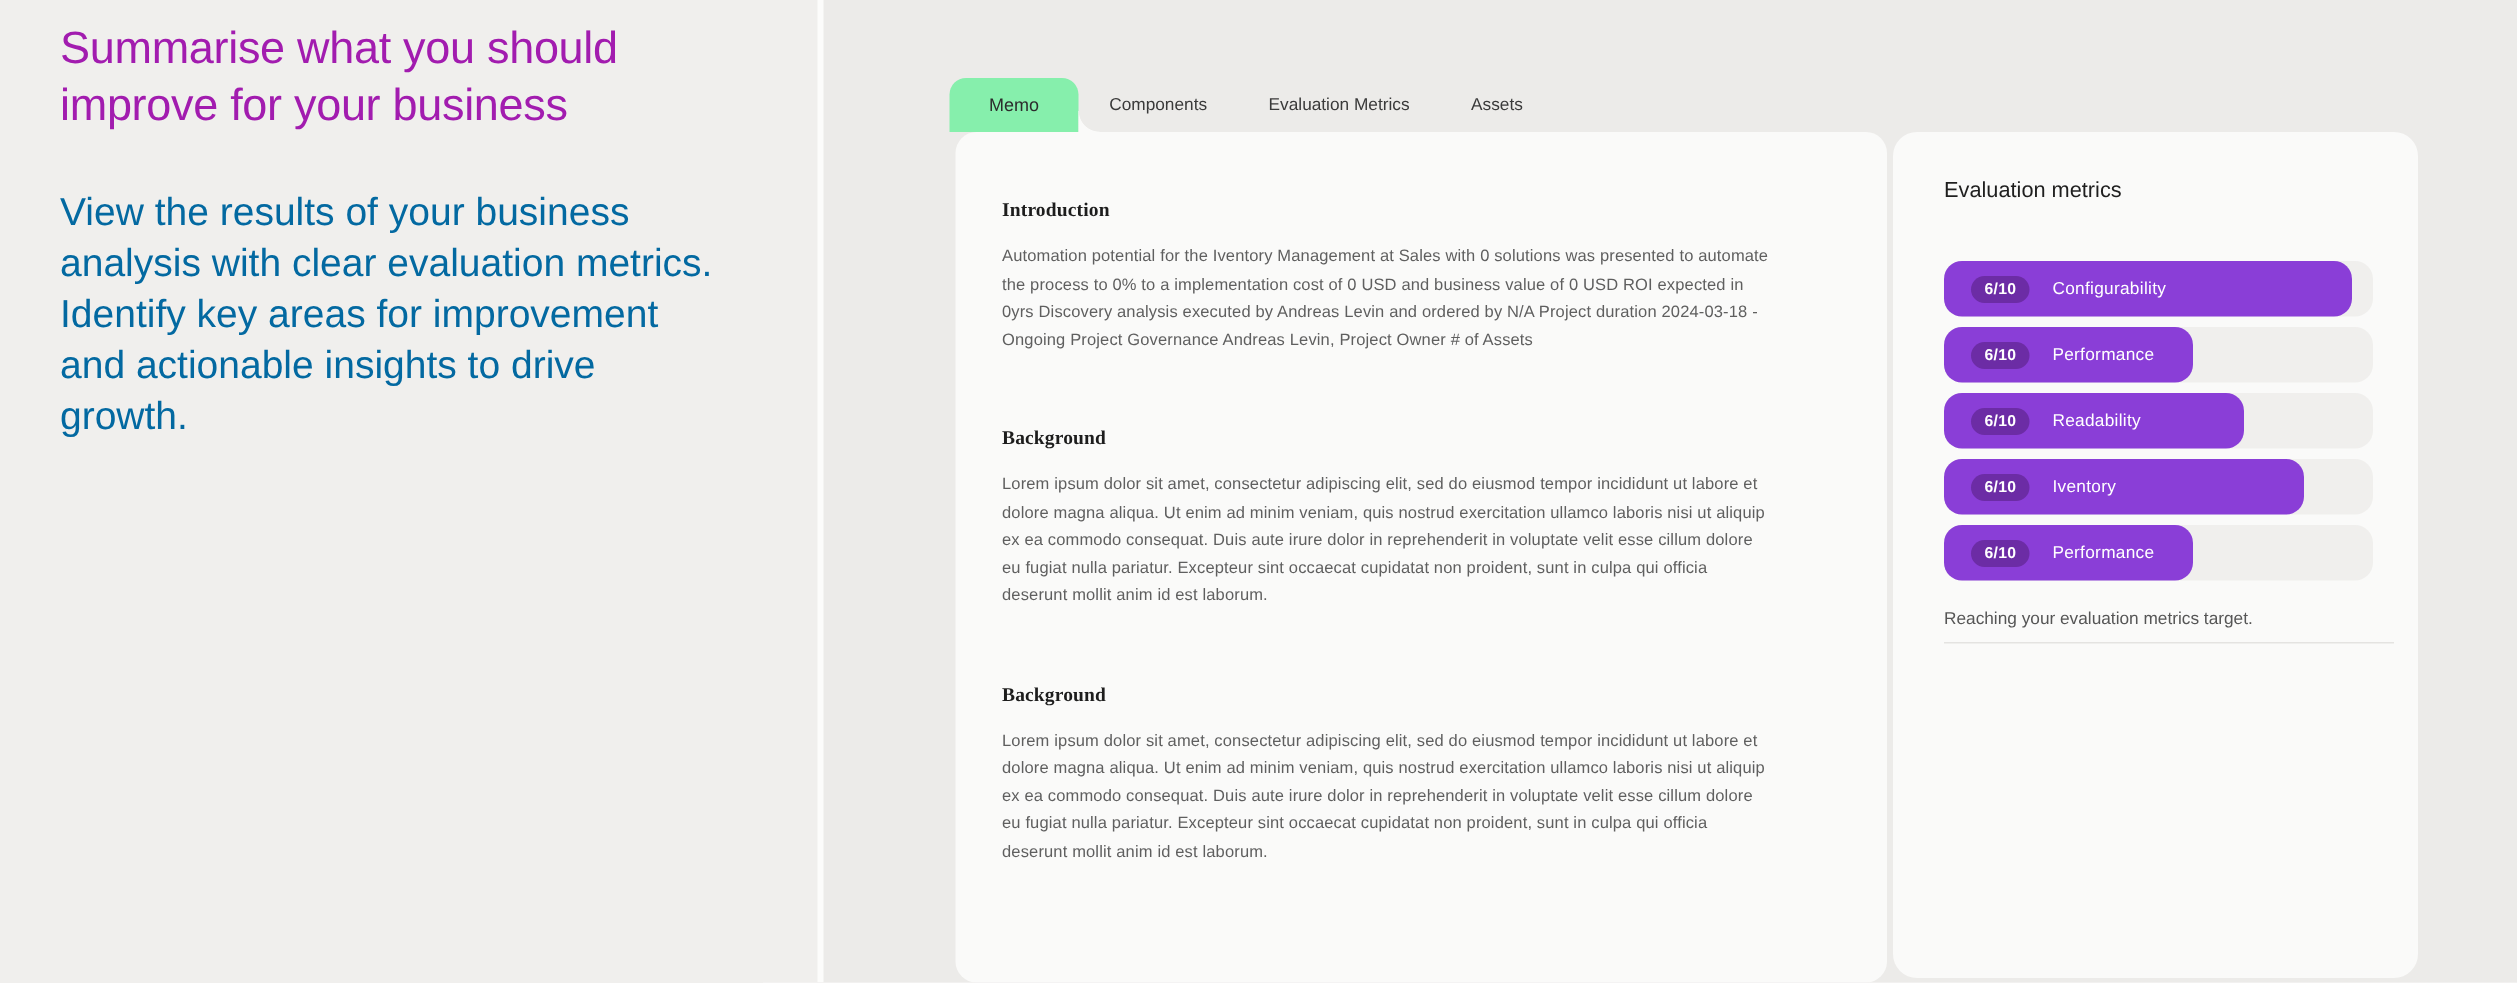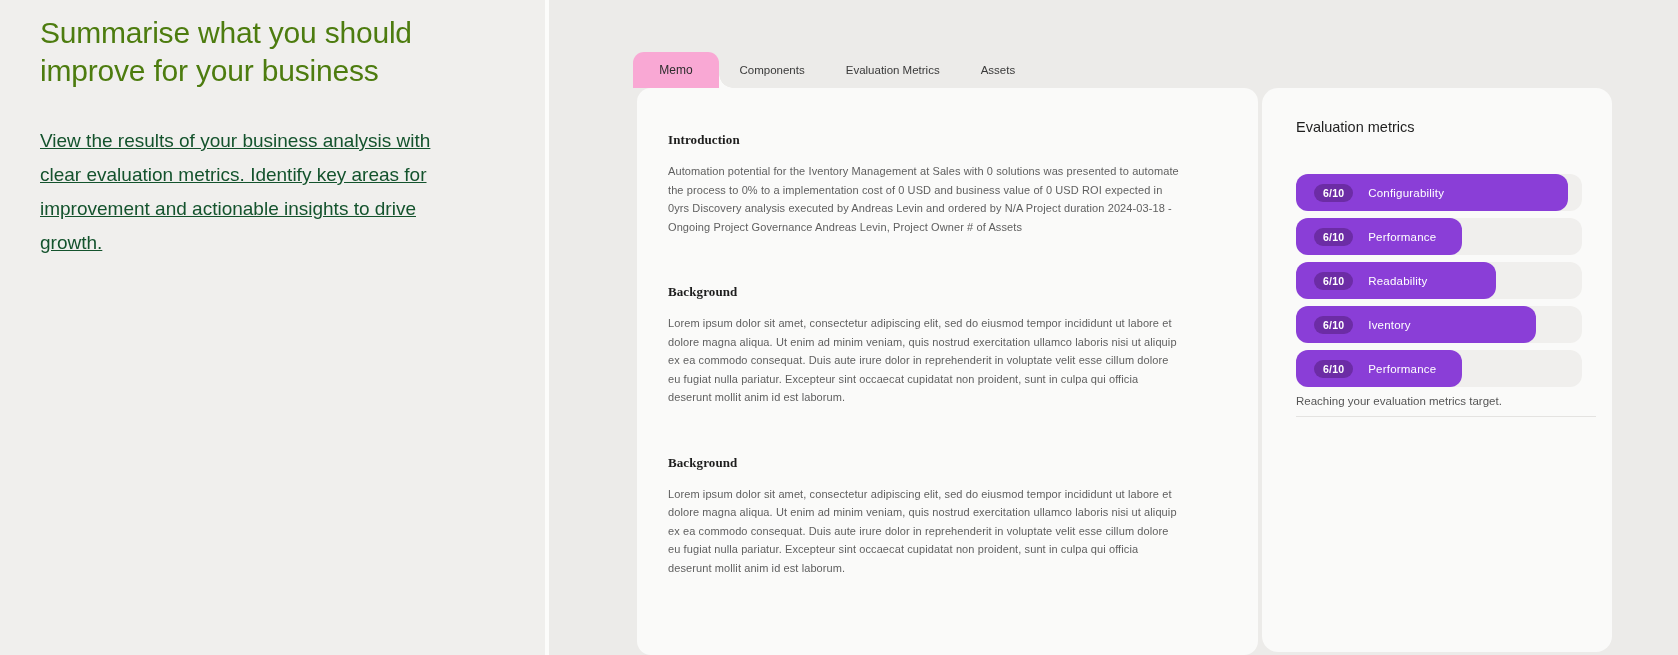--- a/index.html
+++ b/index.html
@@ -13,41 +13,41 @@
   }
 
   
   .left-panel {
     position: absolute; left:0; top:0; width:545px; height:655px;
     background: #F0EFED;
   }
   .hero-title {
     position:absolute; left:40px; top:14px; width:445px;
     font-size:30px; line-height:37.5px; font-weight:500;
-    letter-spacing:-0.2px; color:#4d7c0f;
+    letter-spacing:-0.2px; color:#a21caf;
   }
   .hero-desc {
     position:absolute; left:40px; top:124px; width:436px;
-    font-size:19px; line-height:34px; font-weight:400; color:#14532d;text-decoration:underline;
+    font-size:26px; line-height:34px; font-weight:400; color:#0369a1;
   }
 
   
   .right-panel {
     position:absolute; left:549px; top:0; width:1129px; height:655px;
     background: #ECEBE9;
   }
 
   
   .tabs {
     position:absolute; left:633px; top:52px; height:36px;
     display:flex; align-items:center;
   }
   .tab-active {
     position:relative; width:86px; height:36px;
-    background:#f9a8d4; border-radius:11px 11px 0 0;
+    background:#86efac; border-radius:11px 11px 0 0;
     display:flex; align-items:center; justify-content:center;
     font-size:12px; font-weight:500; color:#2c2c2c; cursor:default;
   }
   .tab-active::after {
     content:""; position:absolute; right:-14px; bottom:0; width:14px; height:14px;
     background: radial-gradient(circle at 100% 0%, rgba(0,0,0,0) 13.5px, #FAFAF9 14px);
   }
   .tab-plain {
     padding:0 20.5px; font-size:11.5px; color:#3a3a3a; cursor:default;
     line-height:36px;
@@ -93,21 +93,21 @@
     flex:0 0 auto;
     color:#fff; font-size:10.5px; font-weight:700;
     padding:3px 9px; border-radius:999px; letter-spacing:0.2px;
   }
   .metric-label { color:#ffffff; font-size:11.5px; letter-spacing:0.2px;text-align:center; }
 
   .summary-value {
     margin-top:28px; font-size:37px; line-height:44px; font-weight:400;
     color:#141414; letter-spacing:-0.5px;
   }
-  .summary-caption { margin-top:8px; font-size:11.5px; color:#565656; }
+  .summary-caption { margin-top:20px; font-size:11.5px; color:#565656; }
   .summary-divider { margin-top:9px; width:300px; border:none; border-top:1px solid #E4E3E1; height:0; }
 </style>
 </head>
 <body>
 
 <div class="left-panel">
   <h1 class="hero-title">Summarise what you should improve for your business</h1>
   <p class="hero-desc">View the results of your business analysis with clear evaluation metrics. Identify key areas for improvement and actionable insights to drive growth.</p>
 </div>
 

